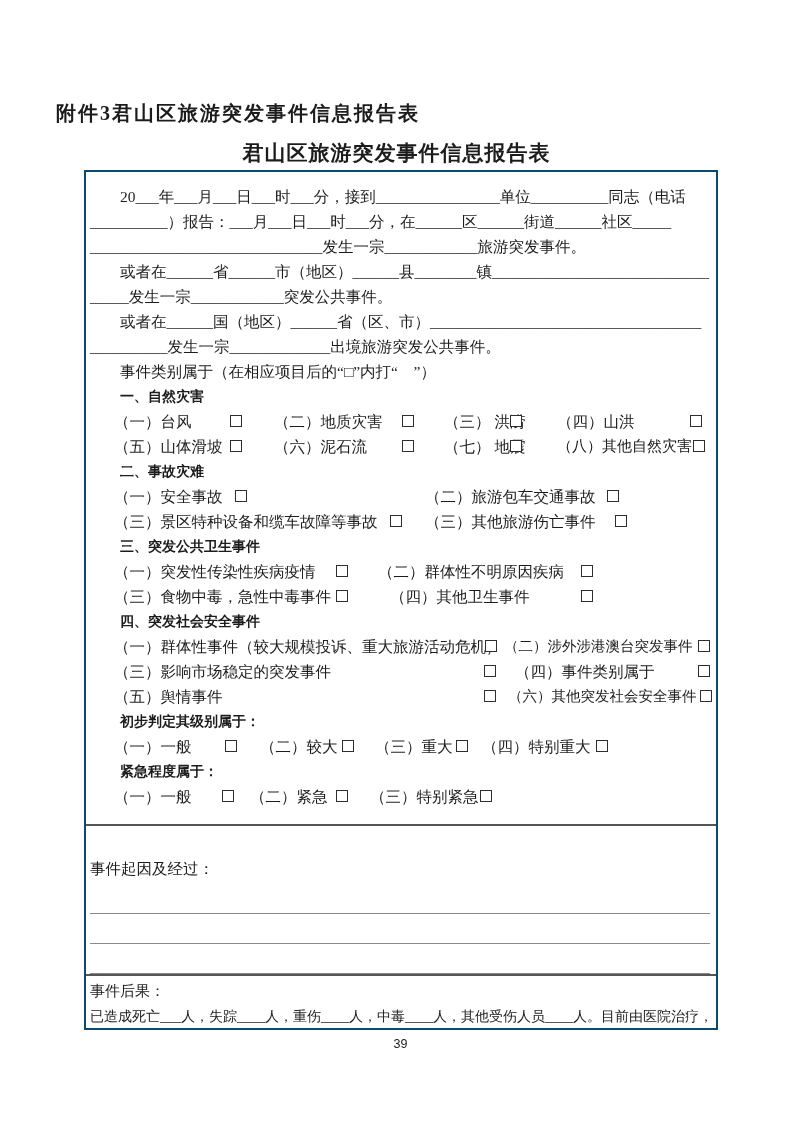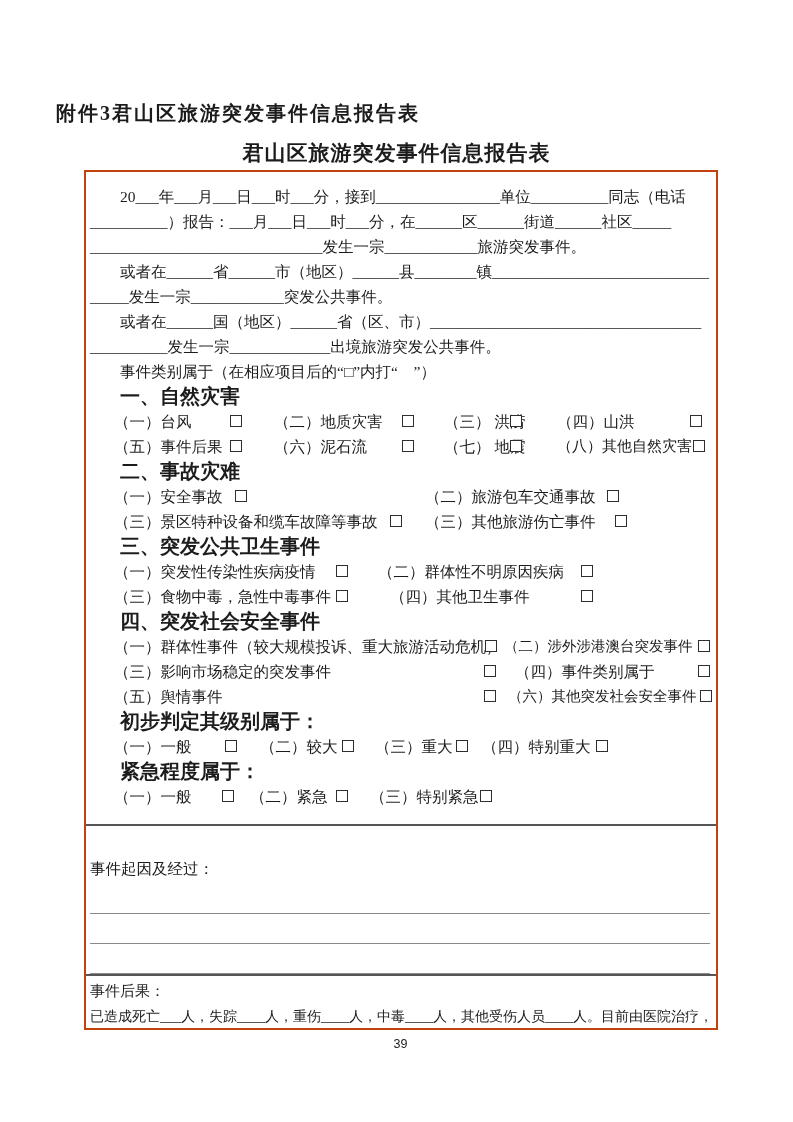--- a/index.html
+++ b/index.html
@@ -15,27 +15,27 @@
     font-family:"Liberation Serif", serif; white-space:nowrap;
   }
   .main-title {
     position:absolute; left:0; top:139px; width:100%; text-align:center;
     font-size:21px; font-weight:bold; letter-spacing:1px;
     font-family:"Liberation Sans", sans-serif; white-space:nowrap;
   }
 
   .formtable {
     position:absolute; left:84px; top:170px; width:634px; height:860px;
-    border:2px solid #c2410c; box-sizing:border-box;
+    border:2px solid #0c4a6e; box-sizing:border-box;
     display:flex; flex-direction:column; background:#fff;
   }
   .cell1 { height:652px; box-sizing:border-box; padding:12px 6px 0 4px; overflow:hidden; }
   .line { position:relative; height:25px; line-height:25px; font-size:15.5px; white-space:nowrap; }
   .ind  { padding-left:30px; }
-  .sec-h { font-weight:bold; font-family:"Liberation Sans", sans-serif; font-size:20px; padding-left:30px; }
+  .sec-h { font-weight:bold; font-family:"Liberation Sans", sans-serif; font-size:14px; padding-left:30px; }
   .item { position:absolute; top:0; white-space:nowrap; }
   .sm   { font-size:14.5px; }
   .sm2  { font-size:15px; }
   .cb {
     position:absolute; top:6px; width:12px; height:12px;
     border:1px solid #2e2e2e; background:#fff; box-sizing:border-box;
   }
 
   .cell2 { height:150px; box-sizing:border-box; border-top:2px solid #555; padding:4px 6px 0 4px; overflow:hidden; }
   .cell2 .cause-label { font-size:15.5px; height:28px; line-height:26px;margin-top:26px; }
@@ -77,21 +77,21 @@
         <span class="item" style="left:24px">（一）台风</span>
           <span class="cb" style="left:140px"></span>
         <span class="item" style="left:184px">（二）地质灾害</span>
           <span class="cb" style="left:312px"></span>
         <span class="item" style="left:354px">（三） 洪涝</span>
           <span class="cb" style="left:420px"></span>
         <span class="item" style="left:467px">（四）山洪</span>
           <span class="cb" style="left:600px"></span>
       </div>
       <div class="line">
-        <span class="item" style="left:24px">（五）事件后果</span>
+        <span class="item" style="left:24px">（五）山体滑坡</span>
           <span class="cb" style="left:140px"></span>
         <span class="item" style="left:184px">（六）泥石流</span>
           <span class="cb" style="left:312px"></span>
         <span class="item" style="left:354px">（七） 地震</span>
           <span class="cb" style="left:420px"></span>
         <span class="item sm2" style="left:467px">（八）其他自然灾害</span>
           <span class="cb" style="left:603px"></span>
       </div>
 
       <div class="line sec-h">二、事故灾难</div>

